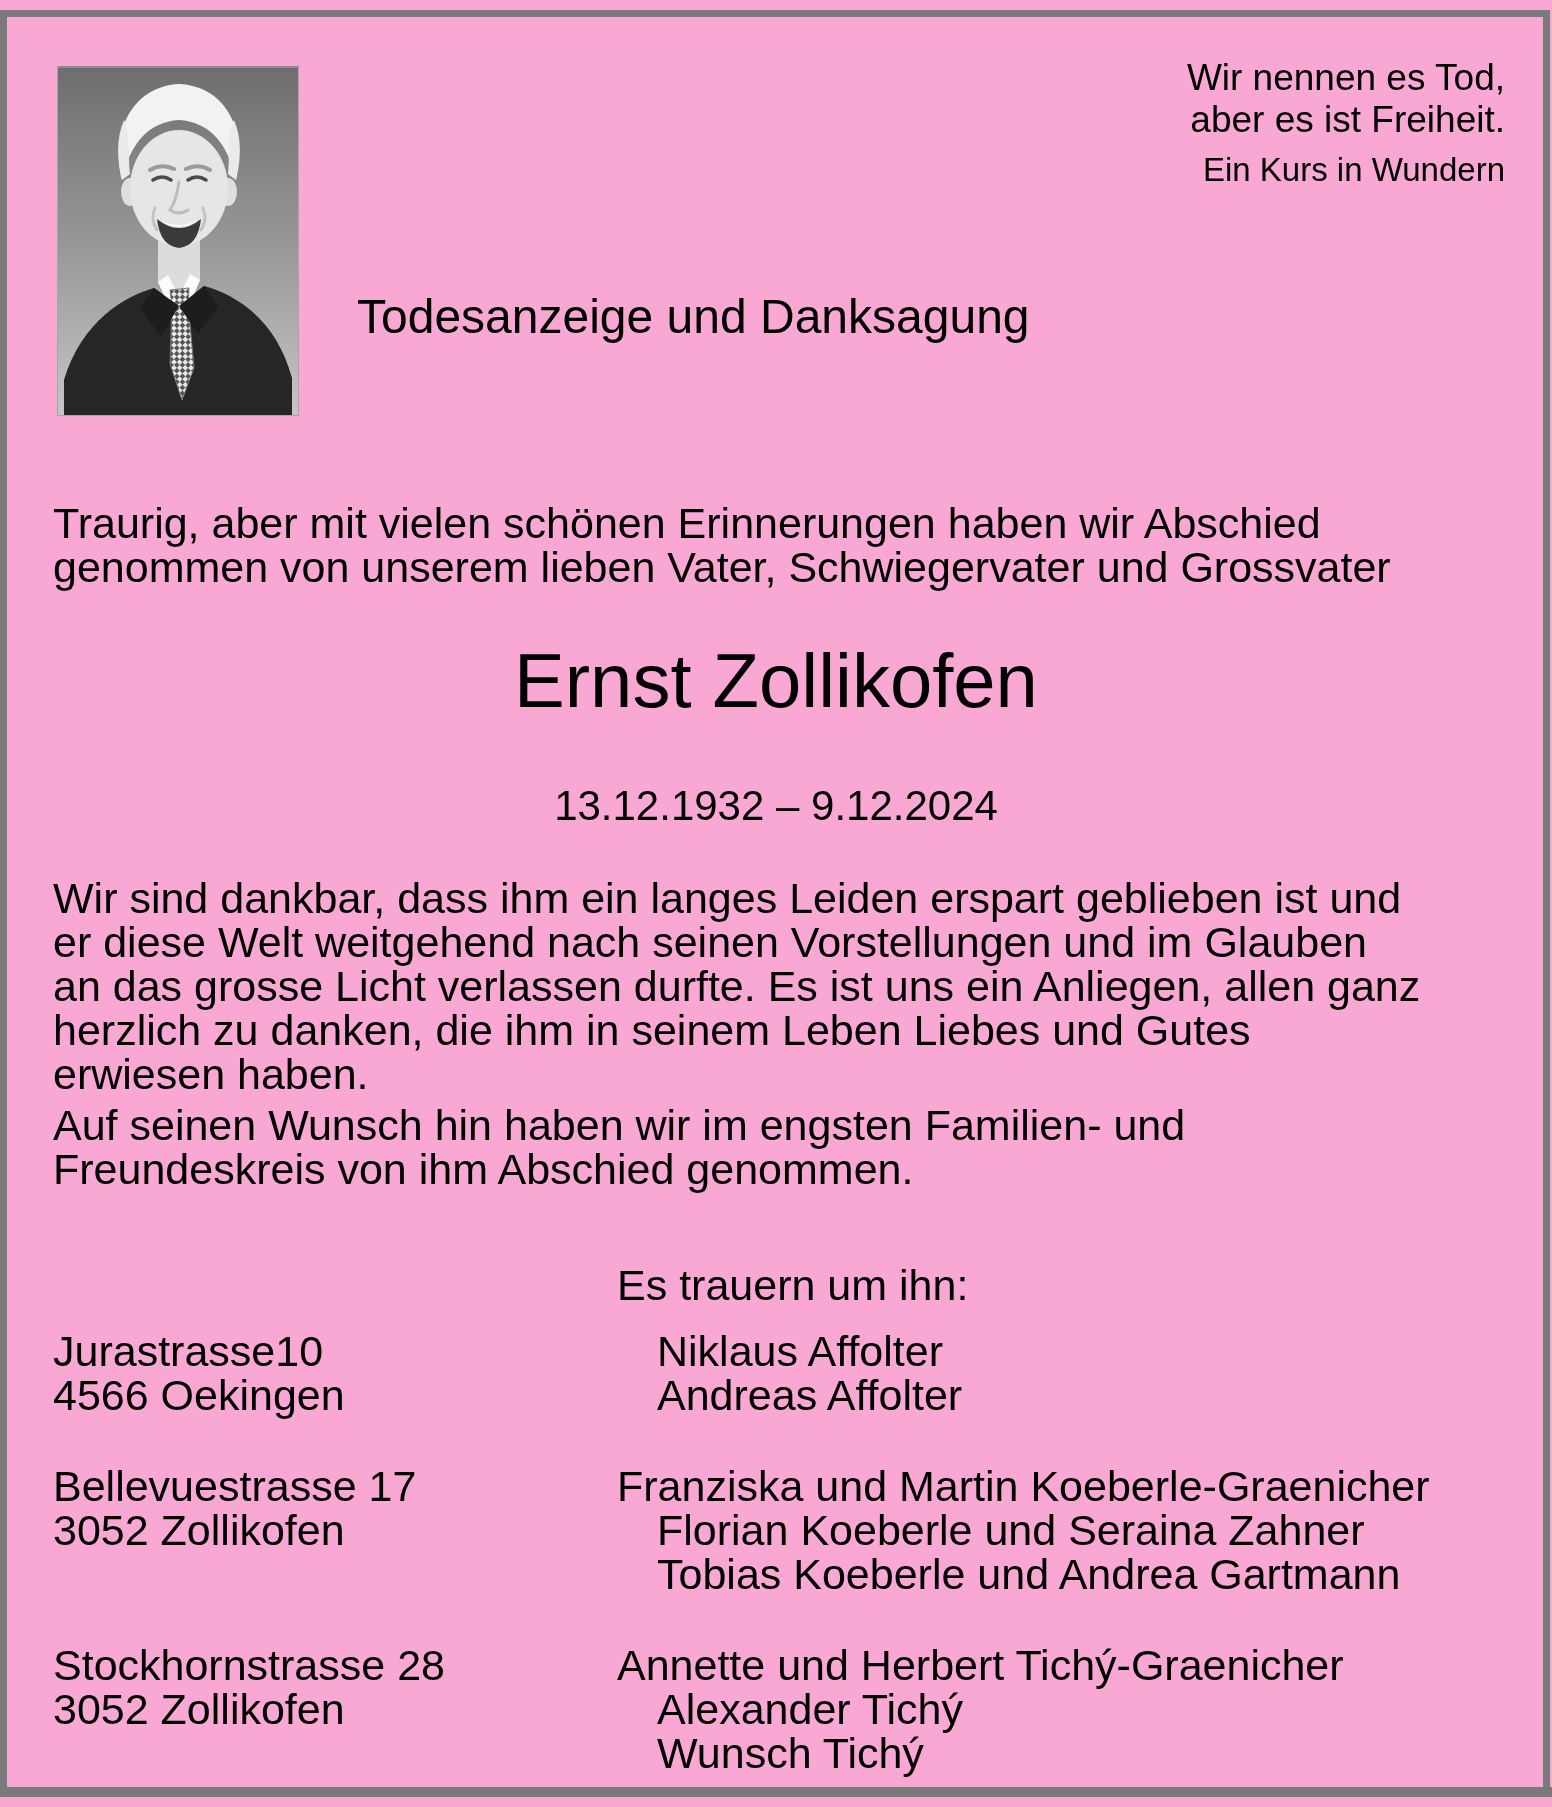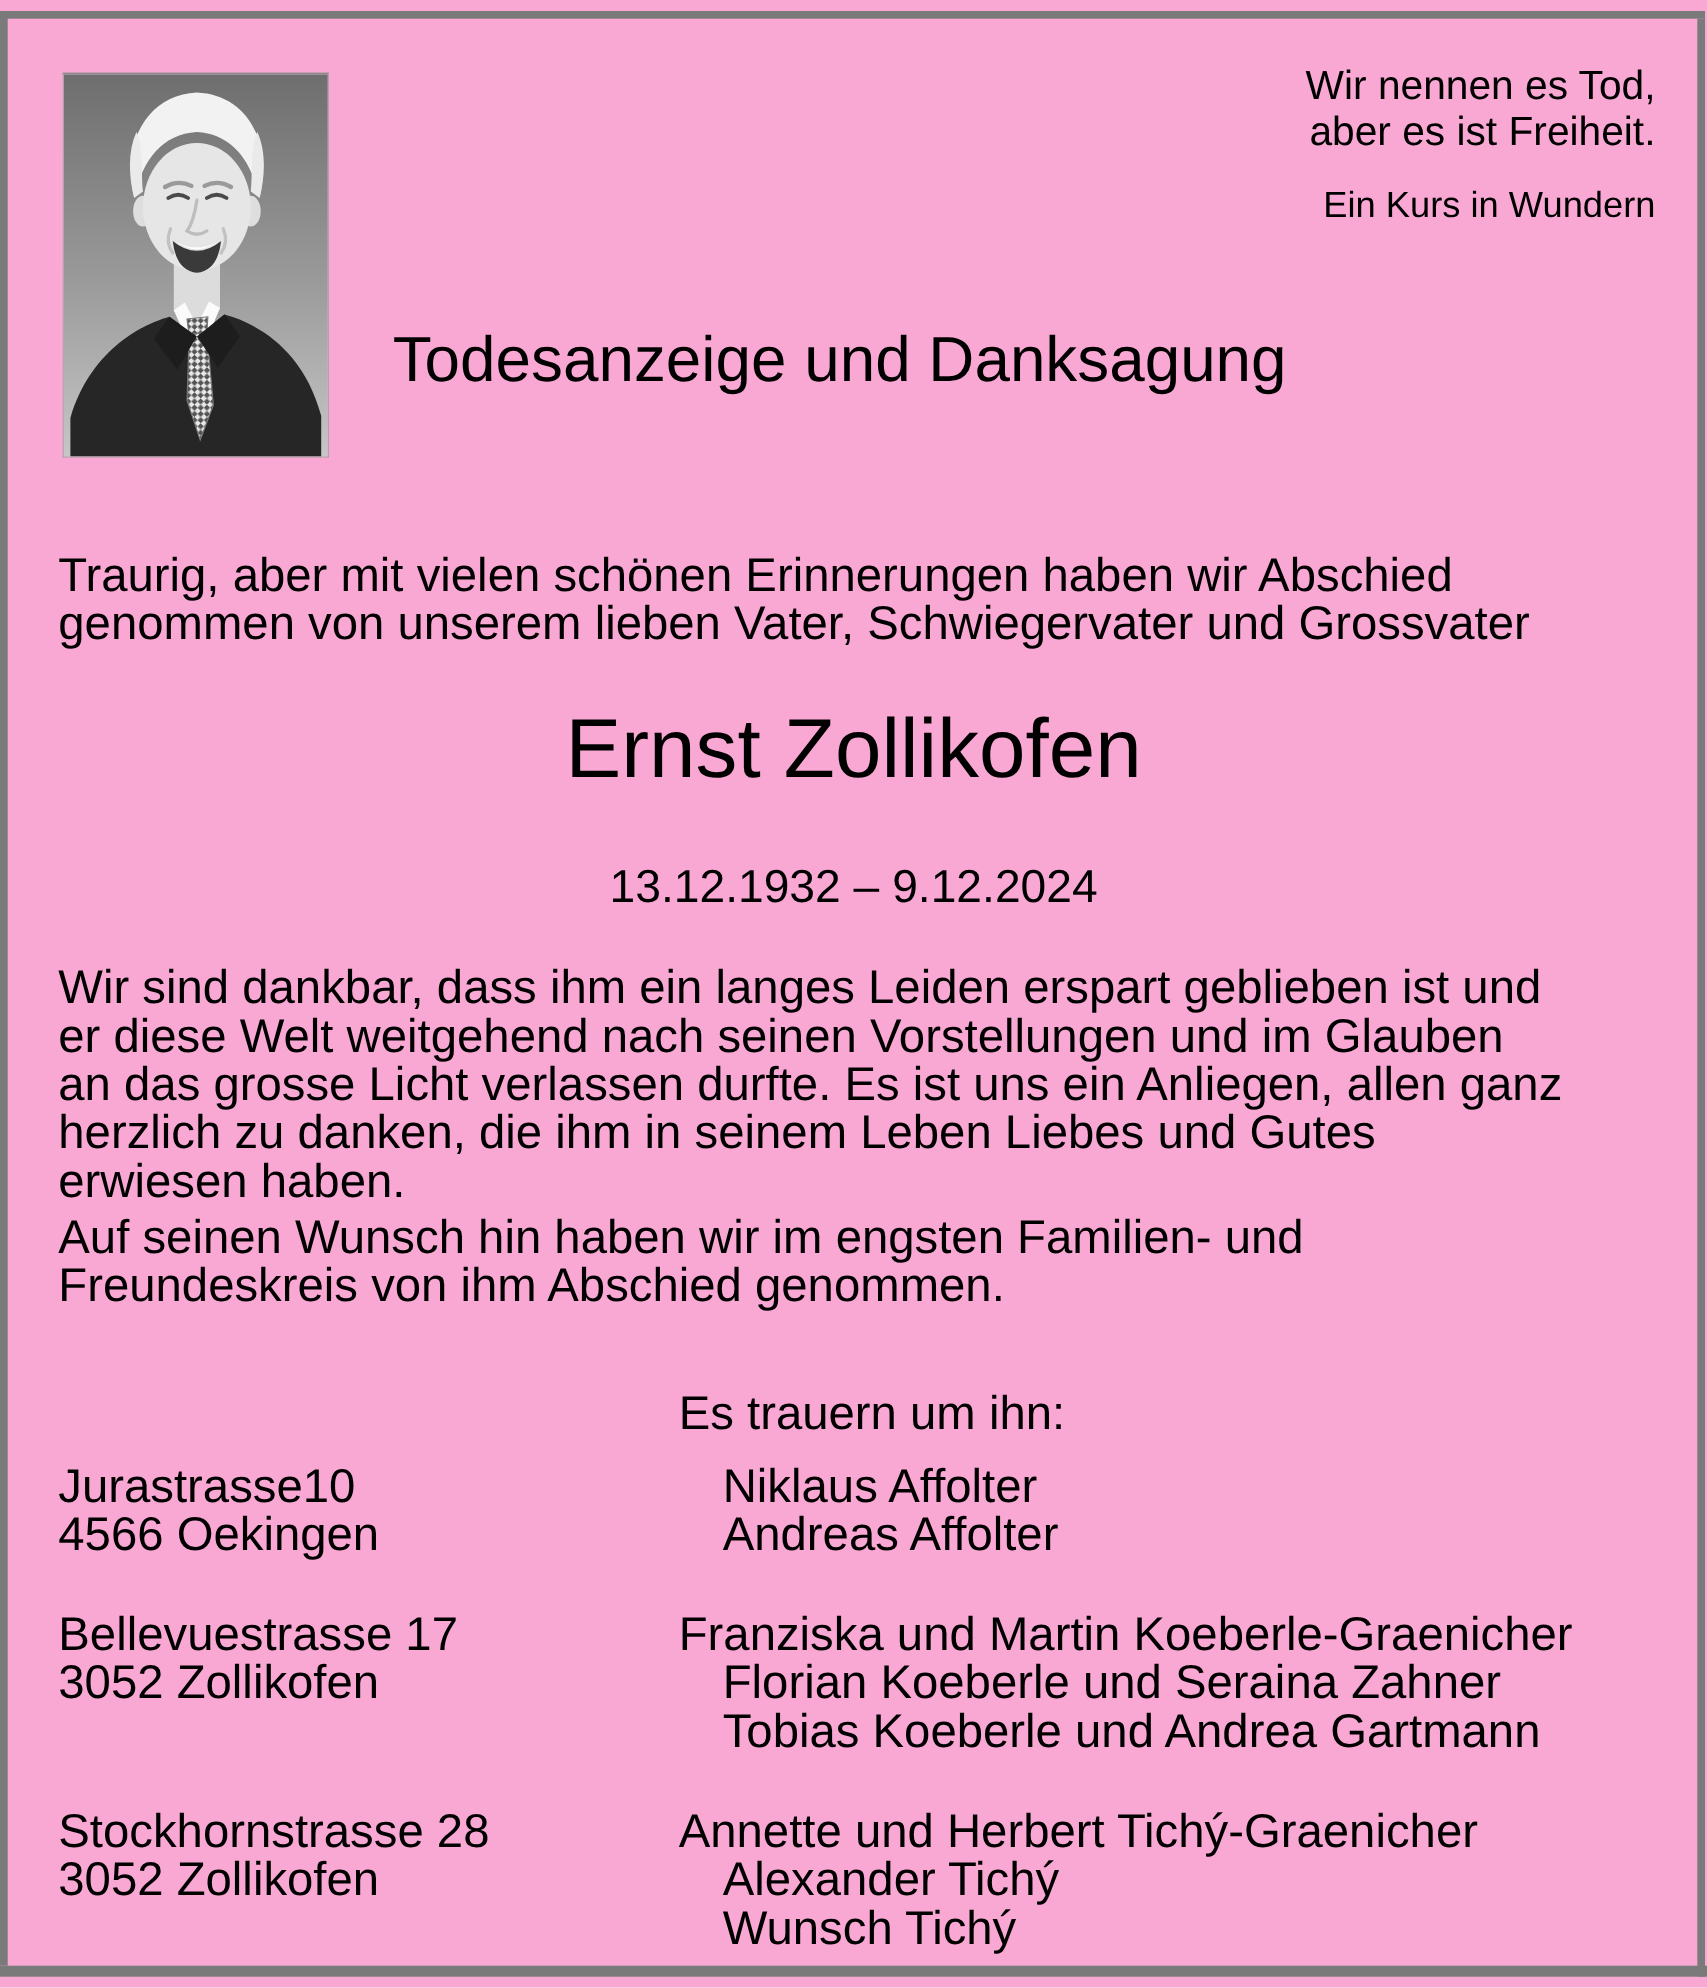--- a/index.html
+++ b/index.html
@@ -23,26 +23,26 @@
     box-sizing:content-box;
   }
   .photo svg { display:block; }
 
   .quote {
     position:absolute; top:57px; right:47px;
     text-align:right;
     font-size:37px; line-height:42px;
     white-space:nowrap;
   }
-  .quote-attr { font-size:33px; margin-top:24px; }
+  .quote-attr { font-size:33px; margin-top:8px; }
 
   .title {
-    position:absolute; left:357px; top:290px;
+    position:absolute; left:357px; top:280px;
     margin:0; font-weight:400;
-    font-size:58px; line-height:73px;
+    font-size:48px; line-height:73px;
     white-space:nowrap;
   }
 
   .bodytext { font-size:43px; line-height:44px; white-space:nowrap; }
 
   .intro    { position:absolute; left:53px; top:501px; }
   .deceased-name {
     position:absolute; left:0; top:642px; width:1552px;
     text-align:center; font-size:76px; line-height:78px; font-weight:400; margin:0;
   }

